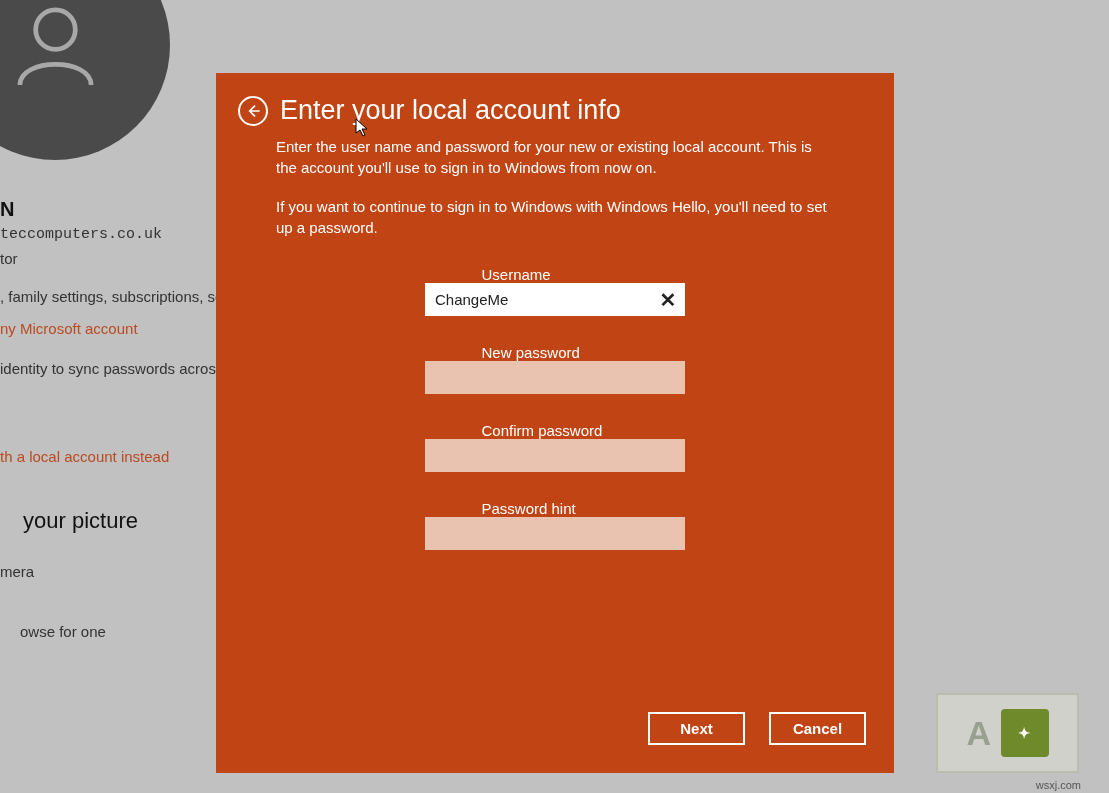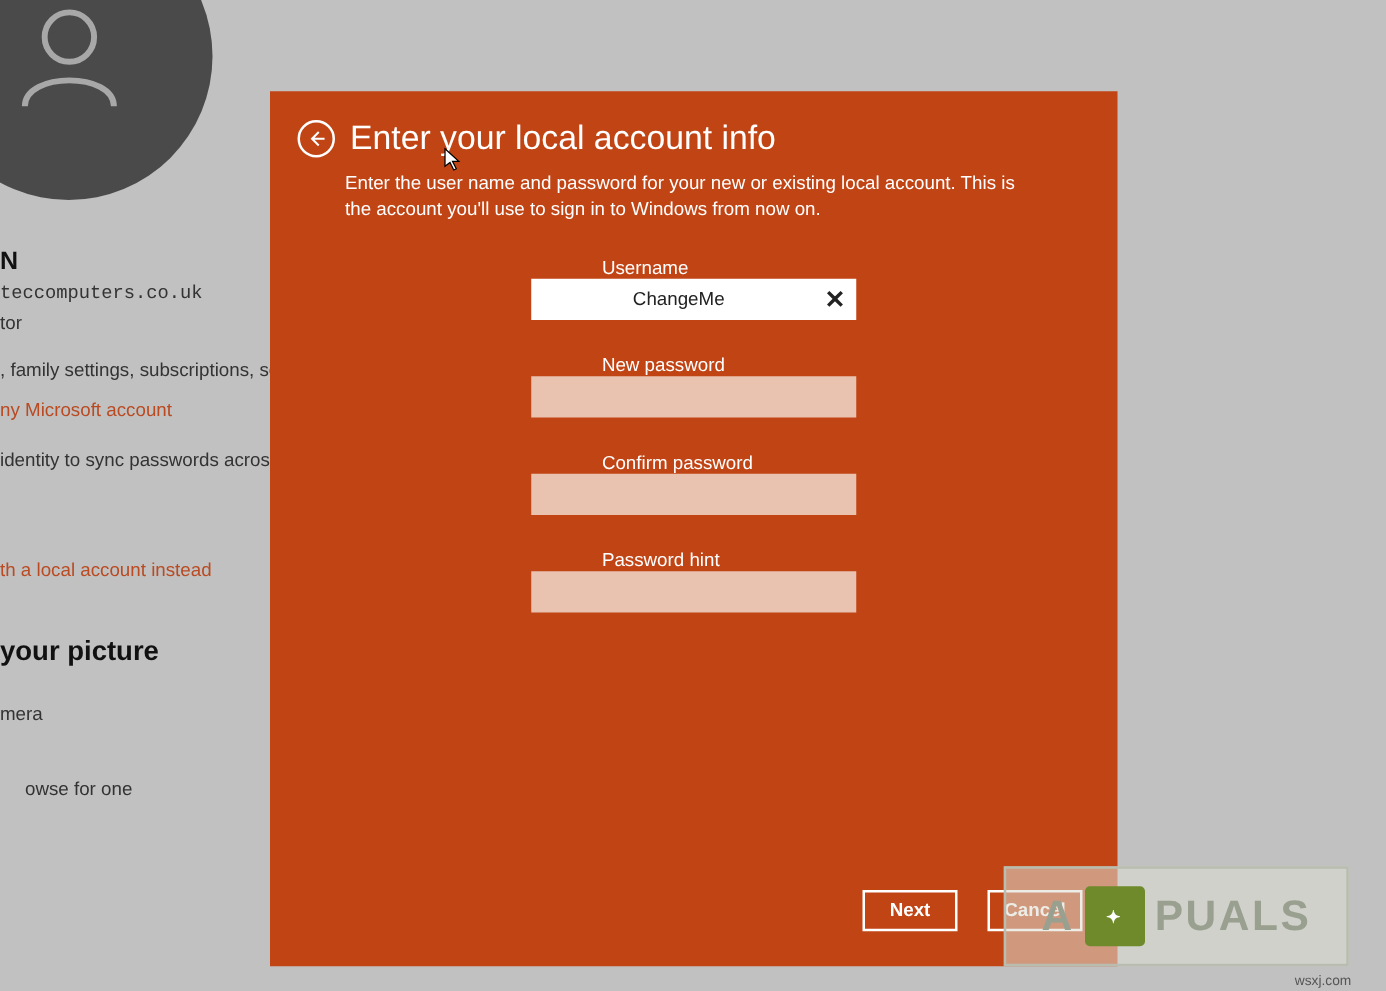--- a/index.html
+++ b/index.html
@@ -35,21 +35,21 @@
       color: #333;
       white-space: nowrap;
     }
     .bg-name { top: 198px; font-size: 20px; font-weight: 600; color:#111; }
     .bg-email { top: 226px; font-size: 15px; font-family: Liberation Mono, monospace; }
     .bg-role { top: 250px; font-size: 15px; }
     .bg-line1 { top: 288px; }
     .bg-link1 { top: 320px; color: #b94a21; }
     .bg-line2 { top: 360px; }
     .bg-link2 { top: 448px; color: #b94a21; }
-    .bg-heading { top: 508px; font-size: 22px; font-weight: 700; color:#111;}
+    .bg-heading { top: 508px; font-size: 22px; font-weight: 400; color:#111;padding-left:23px;}
     .bg-camera { top: 563px; }
     .bg-browse { top: 623px; margin-left: 20px; }
 
     .modal {
       position: absolute;
       left: 216px; top: 73px;
       width: 678px; height: 700px;
       background: #c14415;
       color: #fff;
       padding: 22px 60px 24px 60px;
@@ -86,21 +86,20 @@
       font-size: 15px;
     }
     .form-input-wrap {
       position: relative;
       width: 260px;
       height: 33px;
     }
     .form-input-wrap.active input {
       background: #fff;
       color: #222;
-      text-align: center;
     }
     .form-input-wrap input {
       width: 100%; height: 100%;
       border: none;
       padding: 0 34px 0 10px;
       font-size: 15px;
       background: #e9c2b0;
       color: #444;
       outline: none;
     }
@@ -115,21 +114,21 @@
       font-weight: bold;
     }
 
     .button-row {
       position: absolute;
       right: 28px; bottom: 28px;
       display: flex;
       gap: 24px;
     }
     .btn {
-      width: 76px; height: 33px;
+      width: 97px; height: 33px;
       border: 2px solid #fff;
       background: transparent;
       color: #fff;
       font-size: 15px;
       font-weight: 600;
       cursor: pointer;
       display:flex; align-items:center; justify-content:center;
       font-family: inherit;
     }
 
@@ -193,20 +192,21 @@
 <div class="modal">
   <div class="modal-header">
     <div class="back-btn">
       <svg viewBox="0 0 24 24" fill="none" stroke="#fff" stroke-width="2.5">
         <path d="M15 4 L7 12 L15 20 M7 12 L22 12"></path>
       </svg>
     </div>
     <div class="modal-title">Enter your local account info</div>
   </div>
   <div class="modal-desc">Enter the user name and password for your new or existing local account. This is the account you'll use to sign in to Windows from now on.</div>
+  <div class="modal-desc">If you want to continue to sign in to Windows with Windows Hello, you'll need to set up a password.</div>
 
   <div class="form-row">
     <div class="form-label">Username</div>
     <div class="form-input-wrap active">
       <input type="text" value="ChangeMe" style="">
       <div class="clear-x">
         <span>✕</span>
       </div>
     </div>
   </div>
@@ -238,15 +238,14 @@
   </div>
 </div>
 
 <svg class="cursor" width="16" height="20" viewBox="0 0 16 20">
   <path d="M1 1 L1 15 L5 12 L8 18 L10 17 L7 11 L12 11 Z" fill="#fff" stroke="#000" stroke-width="1"></path>
 </svg>
 
 <div class="watermark">
   <span>A</span>
   <span class="dot">✦</span>
-  <span>PUALS</span>
 </div>
 <div class="small-credit">wsxj.com</div>
 
 </body></html>

